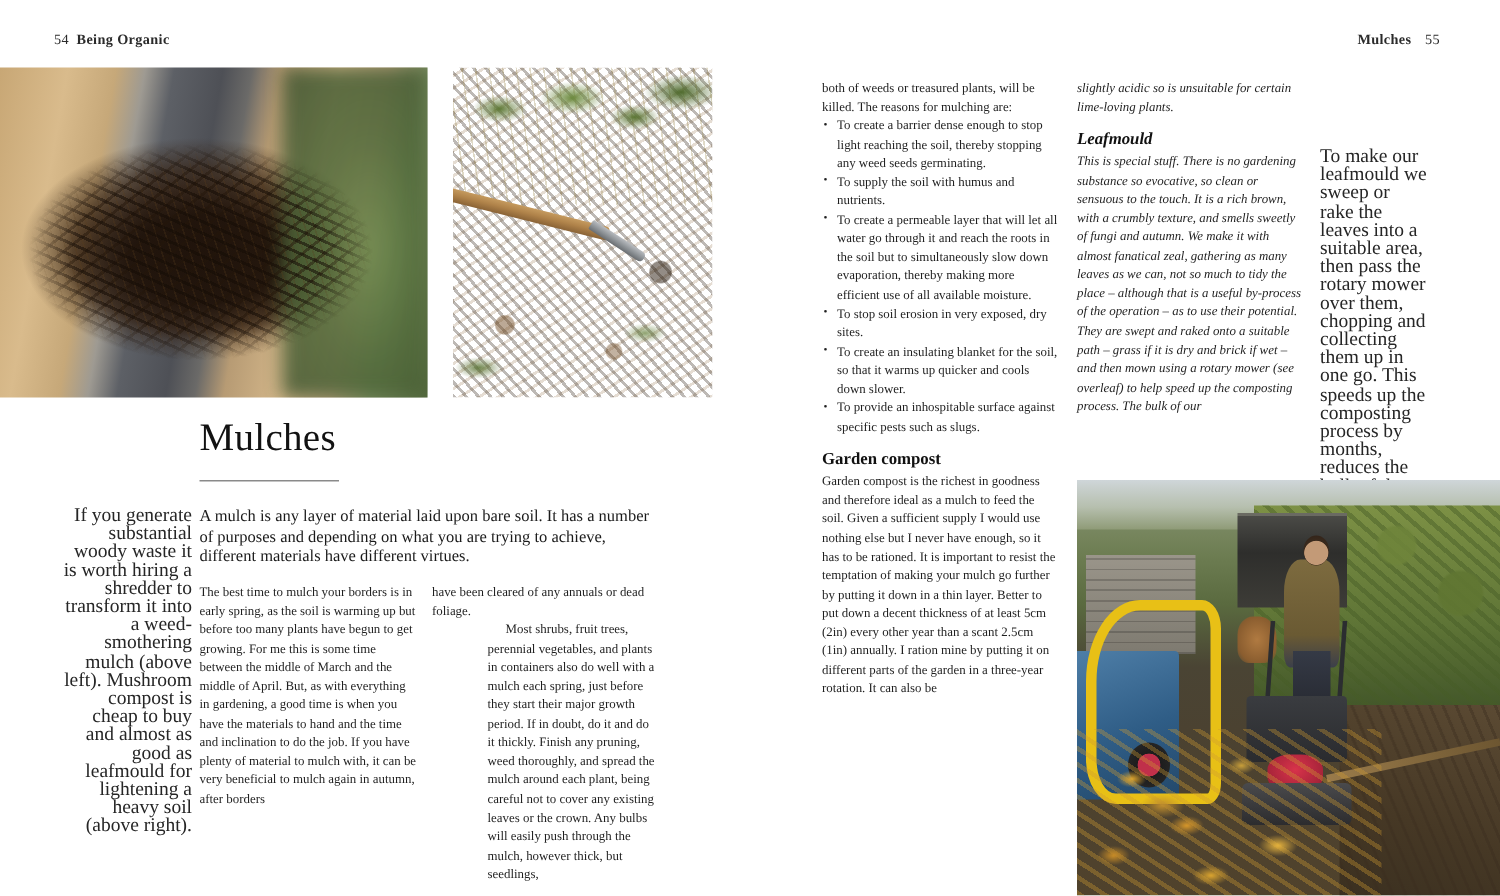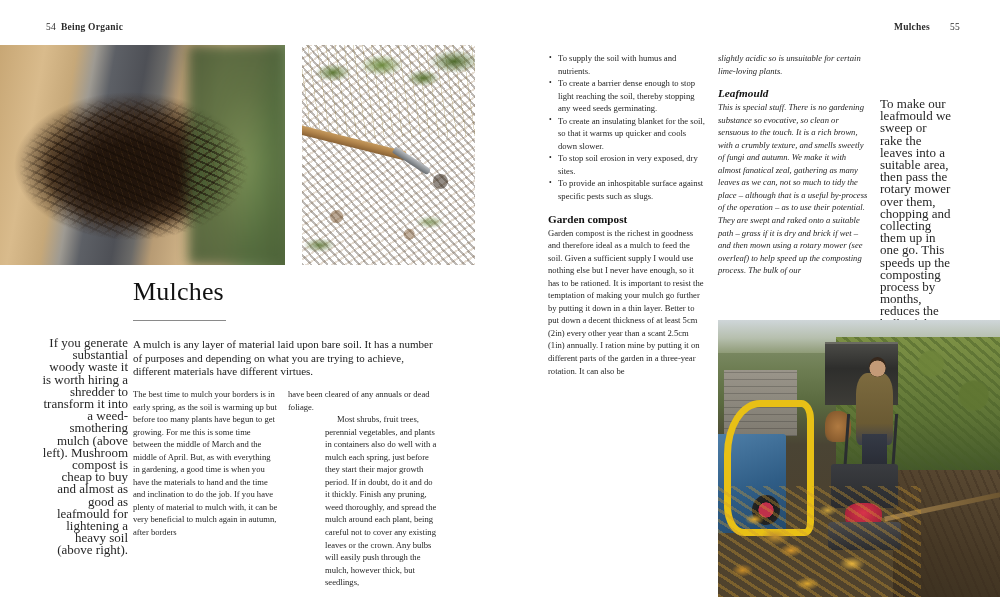--- a/index.html
+++ b/index.html
@@ -26,21 +26,21 @@
   .runhead {
     position: absolute;
     top: 22px;
     font-size: 9.5px;
     letter-spacing: 0.25px;
     color: #2b2b2b;
     font-family: "Liberation Serif", "DejaVu Serif", serif;
     white-space: nowrap;
   }
   .runhead .folio { margin-right: 5px; }
-  .runhead-left  { left: 46px; }
+  .runhead-left  { left: 36px; }
   .runhead-right { right: 40px; }
   .runhead b { font-weight: 700; }
 
   
   .photo {
     position: absolute;
     overflow: hidden;
   }
 
   
@@ -330,21 +330,21 @@
 </style>
 </head>
 <body>
 
 <div class="page">
 
   <div class="runhead runhead-left">
     <span class="folio">54</span><b>Being Organic</b>
   </div>
   <div class="runhead runhead-right">
-    <b>Mulches</b><span class="folio" style="margin-left:20px;margin-right:0">55</span>
+    <b>Mulches</b><span class="folio" style="margin-left:9px;margin-right:0">55</span>
   </div>
 
   <div class="photo" id="photo-mulch-handful">
     <div class="blur-bg"></div>
     <div class="twigs"></div>
   </div>
 
   <div class="photo" id="photo-hoe-soil">
     <div class="soil"></div>
     <div class="greens"></div>
@@ -367,25 +367,27 @@
   <div class="col" id="col-left-1">
     <p>The best time to mulch your borders is in early spring, as the soil is warming up but before too many plants have begun to get growing. For me this is some time between the middle of March and the middle of April. But, as with everything in gardening, a good time is when you have the materials to hand and the time and inclination to do the job. If you have plenty of material to mulch with, it can be very beneficial to mulch again in autumn, after borders</p>
   </div>
 
   <div class="col" id="col-left-2">
     <p>have been cleared of any annuals or dead foliage.</p>
     <p>Most shrubs, fruit trees, perennial vegetables, and plants in containers also do well with a mulch each spring, just before they start their major growth period. If in doubt, do it and do it thickly. Finish any pruning, weed thoroughly, and spread the mulch around each plant, being careful not to cover any existing leaves or the crown. Any bulbs will easily push through the mulch, however thick, but seedlings,</p>
   </div>
 
   <div class="col" id="col-right-1">
+    <p>both of weeds or treasured plants, will be killed. The reasons for mulching are:</p>
     <ul class="mulch-list">
+      <li>To create a barrier dense enough to stop light reaching the soil, thereby stopping any weed seeds germinating.</li>
       <li>To supply the soil with humus and nutrients.</li>
-      <li>To create a barrier dense enough to stop light reaching the soil, thereby stopping any weed seeds germinating.</li>
+      <li>To create a permeable layer that will let all water go through it and reach the roots in the soil but to simultaneously slow down evaporation, thereby making more efficient use of all available moisture.</li>
+      <li>To stop soil erosion in very exposed, dry sites.</li>
       <li>To create an insulating blanket for the soil, so that it warms up quicker and cools down slower.</li>
-      <li>To stop soil erosion in very exposed, dry sites.</li>
       <li>To provide an inhospitable surface against specific pests such as slugs.</li>
     </ul>
     <h2 class="section-heading">Garden compost</h2>
     <p>Garden compost is the richest in goodness and therefore ideal as a mulch to feed the soil. Given a sufficient supply I would use nothing else but I never have enough, so it has to be rationed. It is important to resist the temptation of making your mulch go further by putting it down in a thin layer. Better to put down a decent thickness of at least 5cm (2in) every other year than a scant 2.5cm (1in) annually. I ration mine by putting it on different parts of the garden in a three-year rotation. It can also be</p>
   </div>
 
   <div class="col" id="col-right-2">
     <p>slightly acidic so is unsuitable for certain lime-loving plants.</p>
     <h2 class="section-heading">Leafmould</h2>
     <p>This is special stuff. There is no gardening substance so evocative, so clean or sensuous to the touch. It is a rich brown, with a crumbly texture, and smells sweetly of fungi and autumn. We make it with almost fanatical zeal, gathering as many leaves as we can, not so much to tidy the place – although that is a useful by-process of the operation – as to use their potential. They are swept and raked onto a suitable path – grass if it is dry and brick if wet – and then mown using a rotary mower (see overleaf) to help speed up the composting process. The bulk of our</p>

